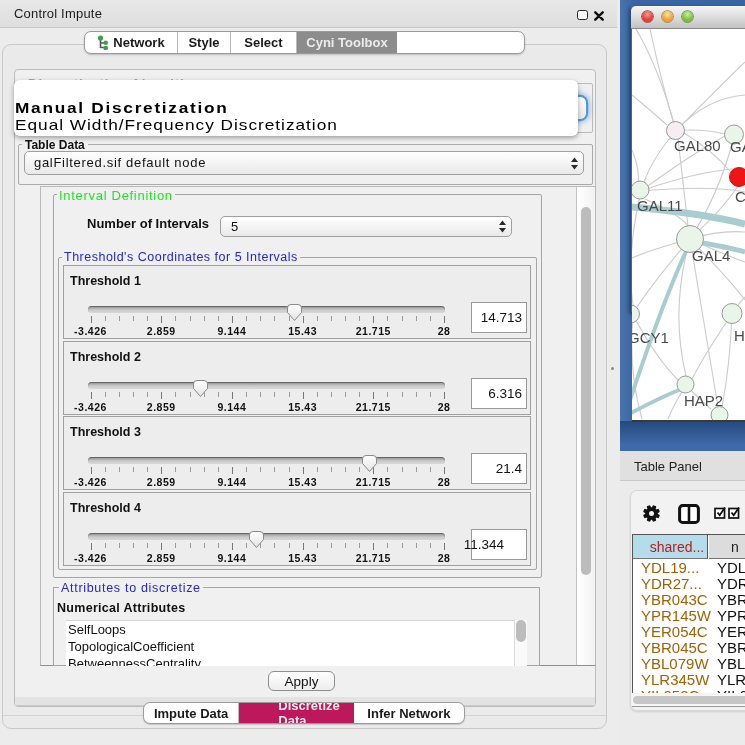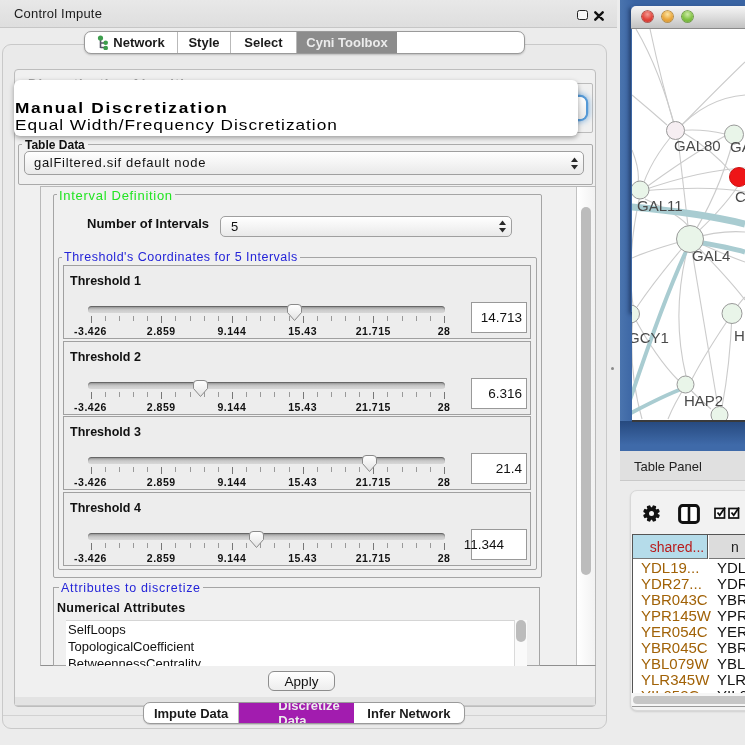--- a/index.html
+++ b/index.html
@@ -393,21 +393,21 @@
       </svg>
     Network
   </div>
   <div style="width:53px;border-right:1px solid #b9b9b9;display:flex;align-items:center;justify-content:center;font-weight:600;">Style</div>
   <div style="width:66px;border-right:1px solid #b9b9b9;display:flex;align-items:center;justify-content:center;font-weight:600;">Select</div>
   <div style="width:100px;background:#8c8c8c;color:#ececec;display:flex;align-items:center;justify-content:center;font-weight:700;">Cyni Toolbox</div>
 </div>
 
 <div class="abs" style="left:143px;top:702px;width:322px;height:22px;background:#fff;border:1px solid #9a9a9a;border-radius:7px;overflow:hidden;display:flex;font-size:13px;color:#1a1a1a;box-shadow:0 1px 1px rgba(0,0,0,0.15);">
   <div style="width:96px;border-right:1px solid #b9b9b9;display:flex;align-items:center;justify-content:center;font-weight:600;">Impute Data</div>
-  <div style="width:115px;background:#a21caf;color:#ececec;display:flex;align-items:center;justify-content:center;font-weight:600;padding-left:39px;">Discretize Data</div>
+  <div style="width:115px;background:#be185d;color:#ececec;display:flex;align-items:center;justify-content:center;font-weight:600;padding-left:39px;">Discretize Data</div>
   <div style="width:111px;display:flex;align-items:center;justify-content:center;font-weight:600;">Infer Network</div>
 </div>
 
 <div class="abs" style="left:14px;top:80px;width:564px;height:56px;background:#fff;border-radius:6px;box-shadow:0 2px 5px rgba(0,0,0,0.35);"></div>
 <div class="abs" style="left:14px;top:80px;width:564px;height:56px;border-radius:6px;overflow:hidden;">
   <div class="abs" style="left:1px;top:19px;font-size:15px;letter-spacing:1.5px;font-weight:bold;color:#000;transform:scaleX(1.15);transform-origin:0 50%;white-space:nowrap;">Manual Discretization</div>
   <div class="abs" style="left:1px;top:36px;font-size:15px;letter-spacing:0.85px;color:#000;transform:scaleX(1.15);transform-origin:0 50%;white-space:nowrap;">Equal Width/Frequency Discretization</div>
 </div>
 
 <div class="abs" style="left:611px;top:367px;width:3px;height:3px;border-radius:50%;background:#8a8a8a;"></div>

